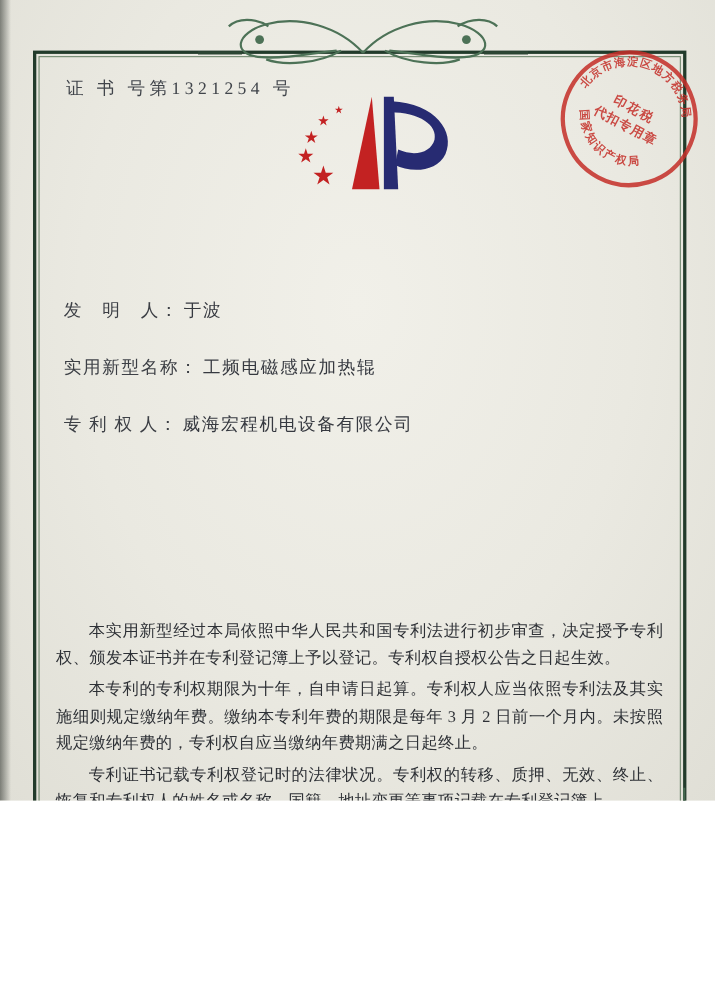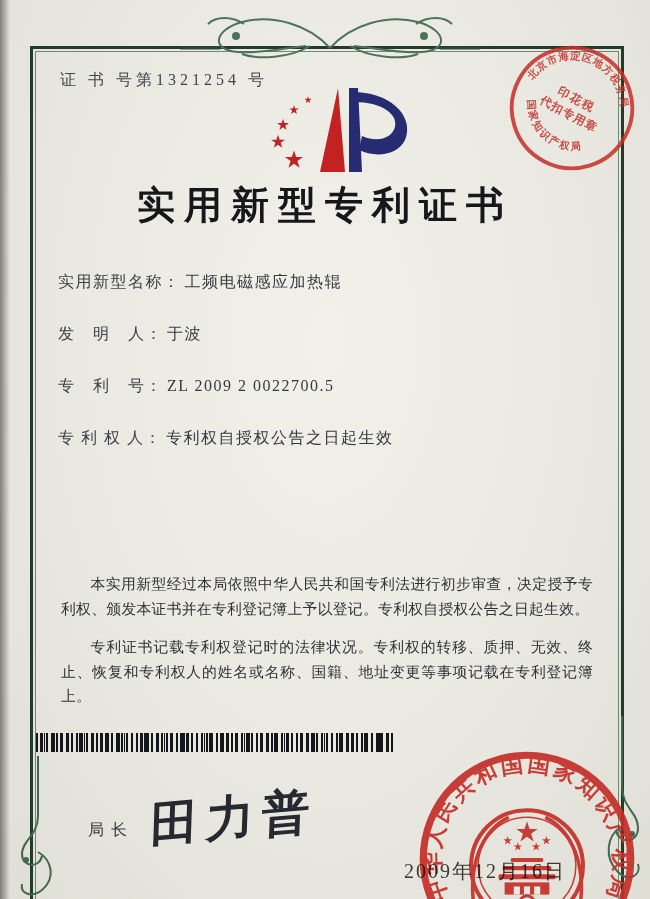--- a/index.html
+++ b/index.html
@@ -1,17 +1,17 @@
 <!DOCTYPE html>
 <html><head>
 <meta charset="utf-8">
 <style>
   html,body{margin:0;padding:0;}
   #page{
-    position:relative;width:650px;height:899px;overflow:hidden;
+    position:relative;width:650px;height:728px;overflow:hidden;
     background:radial-gradient(ellipse at 50% 38%, #f1f0e9 0%, #eae9e1 55%, #e0dfd6 100%);
     font-family:"Liberation Serif","DejaVu Serif",serif;
   }
   #page::before{ 
     content:"";position:absolute;left:0;top:0;bottom:0;width:10px;z-index:5;
     background:linear-gradient(90deg, rgba(40,45,40,.55), rgba(40,45,40,0));
     pointer-events:none;
   }
   .frame{
     position:absolute;left:30px;top:46px;width:588px;height:900px;
@@ -30,21 +30,21 @@
   }
   .fields{position:absolute;left:58px;top:272px;width:545px;}
   .frow{height:22px;margin-bottom:30px;font-size:16px;color:#383b41;
     letter-spacing:1.5px;white-space:nowrap;}
   .frow .lab{color:#3c3f45;}
   .frow .val{margin-left:4px;color:#363940;}
   .body-text{
     position:absolute;left:47px;top:558px;width:560px;
     font-size:14.8px;line-height:1.66;color:#2e3136;
   }
-  .body-text p{margin:14px;text-indent:2em;letter-spacing:.3px;text-align:justify;}
+  .body-text p{margin:4px;text-indent:2em;letter-spacing:.3px;text-align:justify;}
   .barcode{
     position:absolute;left:36px;top:733px;width:357px;height:19px;
     background:
       repeating-linear-gradient(90deg,#15161a 0 2px,transparent 2px 5px),
       repeating-linear-gradient(90deg,#15161a 0 1px,transparent 1px 8px),
       repeating-linear-gradient(90deg,transparent 0 4px,#15161a 4px 6px,transparent 6px 13px);
   }
   .sig-label{position:absolute;left:88px;top:820px;font-size:16px;
     letter-spacing:7px;color:#34373c;}
   .sig-name{
@@ -110,39 +110,36 @@
     <polygon points="86,8 68,92 93,92" fill="#c32222"></polygon>
     <polygon points="97,8 97,92 110,92 106,8" fill="#272b72"></polygon>
     <path d="M104,12 C144,14 162,40 153,60 C145,77 121,77 107,70 L110,56 C126,63 140,58 143,47 C146,34 130,22 102,22 Z" fill="#272b72"></path>
     <use href="#star5" transform="translate(56,20) scale(0.38)" fill="#c32222"></use>
     <use href="#star5" transform="translate(42,30) scale(0.5)" fill="#c32222"></use>
     <use href="#star5" transform="translate(31,45) scale(0.62)" fill="#c32222"></use>
     <use href="#star5" transform="translate(26,62) scale(0.72)" fill="#c32222"></use>
     <use href="#star5" transform="translate(42,80) scale(0.95)" fill="#c32222"></use>
   </svg>
 
-  <div class="title">实用新型专利证书</div>
 
   <div class="fields">
+    <div class="frow">
+      <span class="lab">发　明　人：</span><span class="val">于波</span>
+    </div>
     <div class="frow">
       <span class="lab">实用新型名称：</span><span class="val">工频电磁感应加热辊</span>
     </div>
     <div class="frow">
-      <span class="lab">发　明　人：</span><span class="val">于波</span>
-    </div>
-    <div class="frow">
-      <span class="lab">专　利　号：</span><span class="val">ZL 2009 2 0022700.5</span>
-    </div>
-    <div class="frow">
-      <span class="lab">专 利 权 人：</span><span class="val">专利权自授权公告之日起生效</span>
+      <span class="lab">专 利 权 人：</span><span class="val">威海宏程机电设备有限公司</span>
     </div>
   </div>
 
   <div class="body-text">
     <p>本实用新型经过本局依照中华人民共和国专利法进行初步审查，决定授予专利权、颁发本证书并在专利登记簿上予以登记。专利权自授权公告之日起生效。</p>
+    <p>本专利的专利权期限为十年，自申请日起算。专利权人应当依照专利法及其实施细则规定缴纳年费。缴纳本专利年费的期限是每年 3 月 2 日前一个月内。未按照规定缴纳年费的，专利权自应当缴纳年费期满之日起终止。</p>
     <p>专利证书记载专利权登记时的法律状况。专利权的转移、质押、无效、终止、恢复和专利权人的姓名或名称、国籍、地址变更等事项记载在专利登记簿上。</p>
   </div>
 
   <div class="barcode"></div>
 
   <div class="sig-label">局长</div>
   <div class="sig-name">田力普</div>
 
   <svg class="tax-seal" width="136" height="136" viewBox="0 0 140 140">
     <defs>

